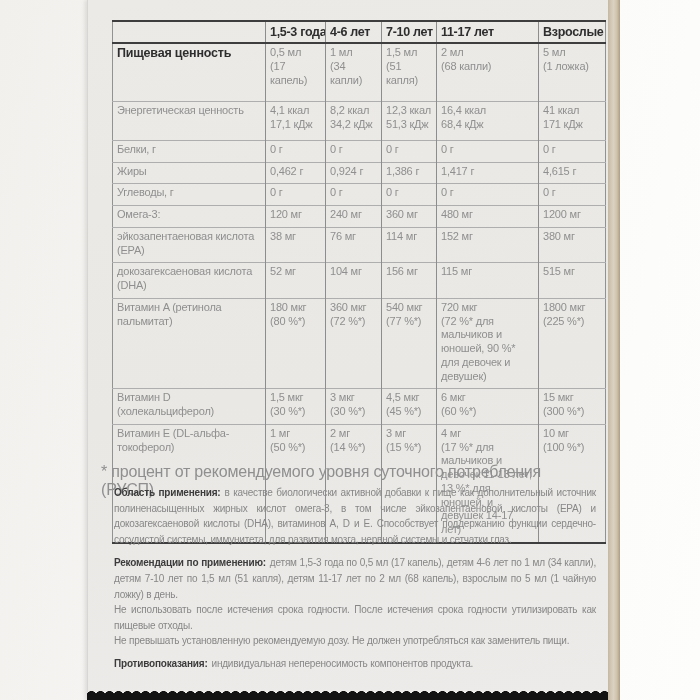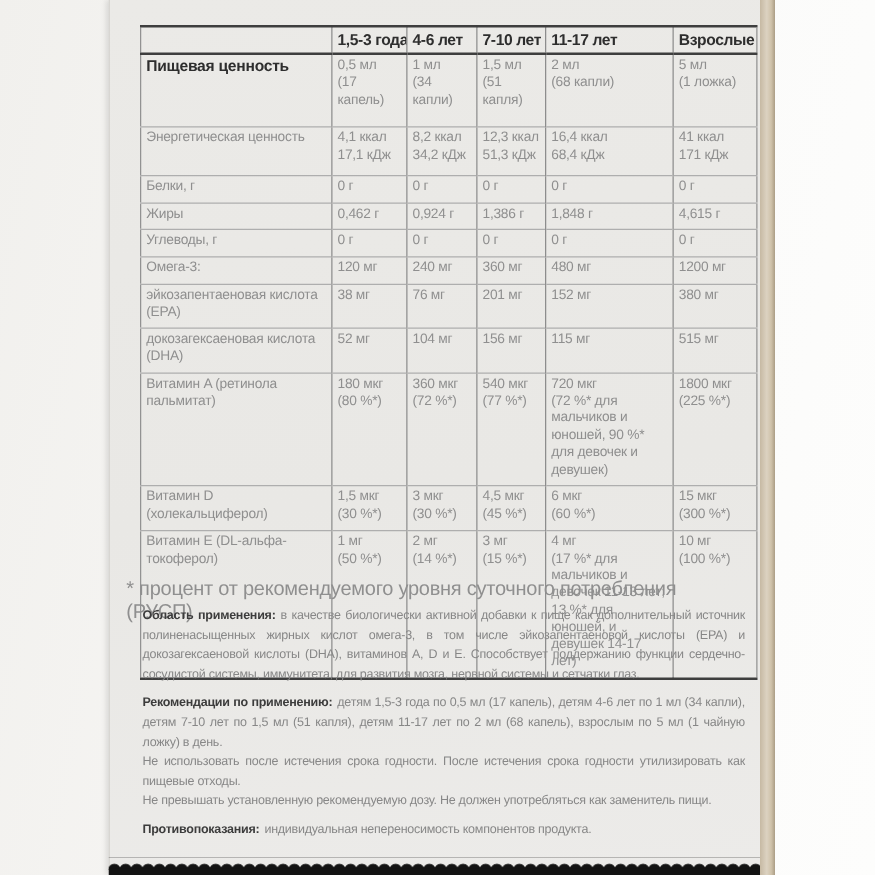--- a/index.html
+++ b/index.html
@@ -128,21 +128,21 @@
             <td>0 г</td>
             <td>0 г</td>
             <td>0 г</td>
             <td>0 г</td>
           </tr>
           <tr>
             <td class="rowlabel">Жиры</td>
             <td>0,462 г</td>
             <td>0,924 г</td>
             <td>1,386 г</td>
-            <td>1,848 г</td>
+            <td>1,417 г</td>
             <td>4,615 г</td>
           </tr>
           <tr>
             <td class="rowlabel">Углеводы, г</td>
             <td>0 г</td>
             <td>0 г</td>
             <td>0 г</td>
             <td>0 г</td>
             <td>0 г</td>
           </tr>
@@ -151,21 +151,21 @@
             <td>120 мг</td>
             <td>240 мг</td>
             <td>360 мг</td>
             <td>480 мг</td>
             <td>1200 мг</td>
           </tr>
           <tr>
             <td class="rowlabel">эйкозапентаеновая кислота (EPA)</td>
             <td>38 мг</td>
             <td>76 мг</td>
-            <td>201 мг</td>
+            <td>114 мг</td>
             <td>152 мг</td>
             <td>380 мг</td>
           </tr>
           <tr>
             <td class="rowlabel">докозагексаеновая кислота (DHA)</td>
             <td>52 мг</td>
             <td>104 мг</td>
             <td>156 мг</td>
             <td>115 мг</td>
             <td>515 мг</td>

